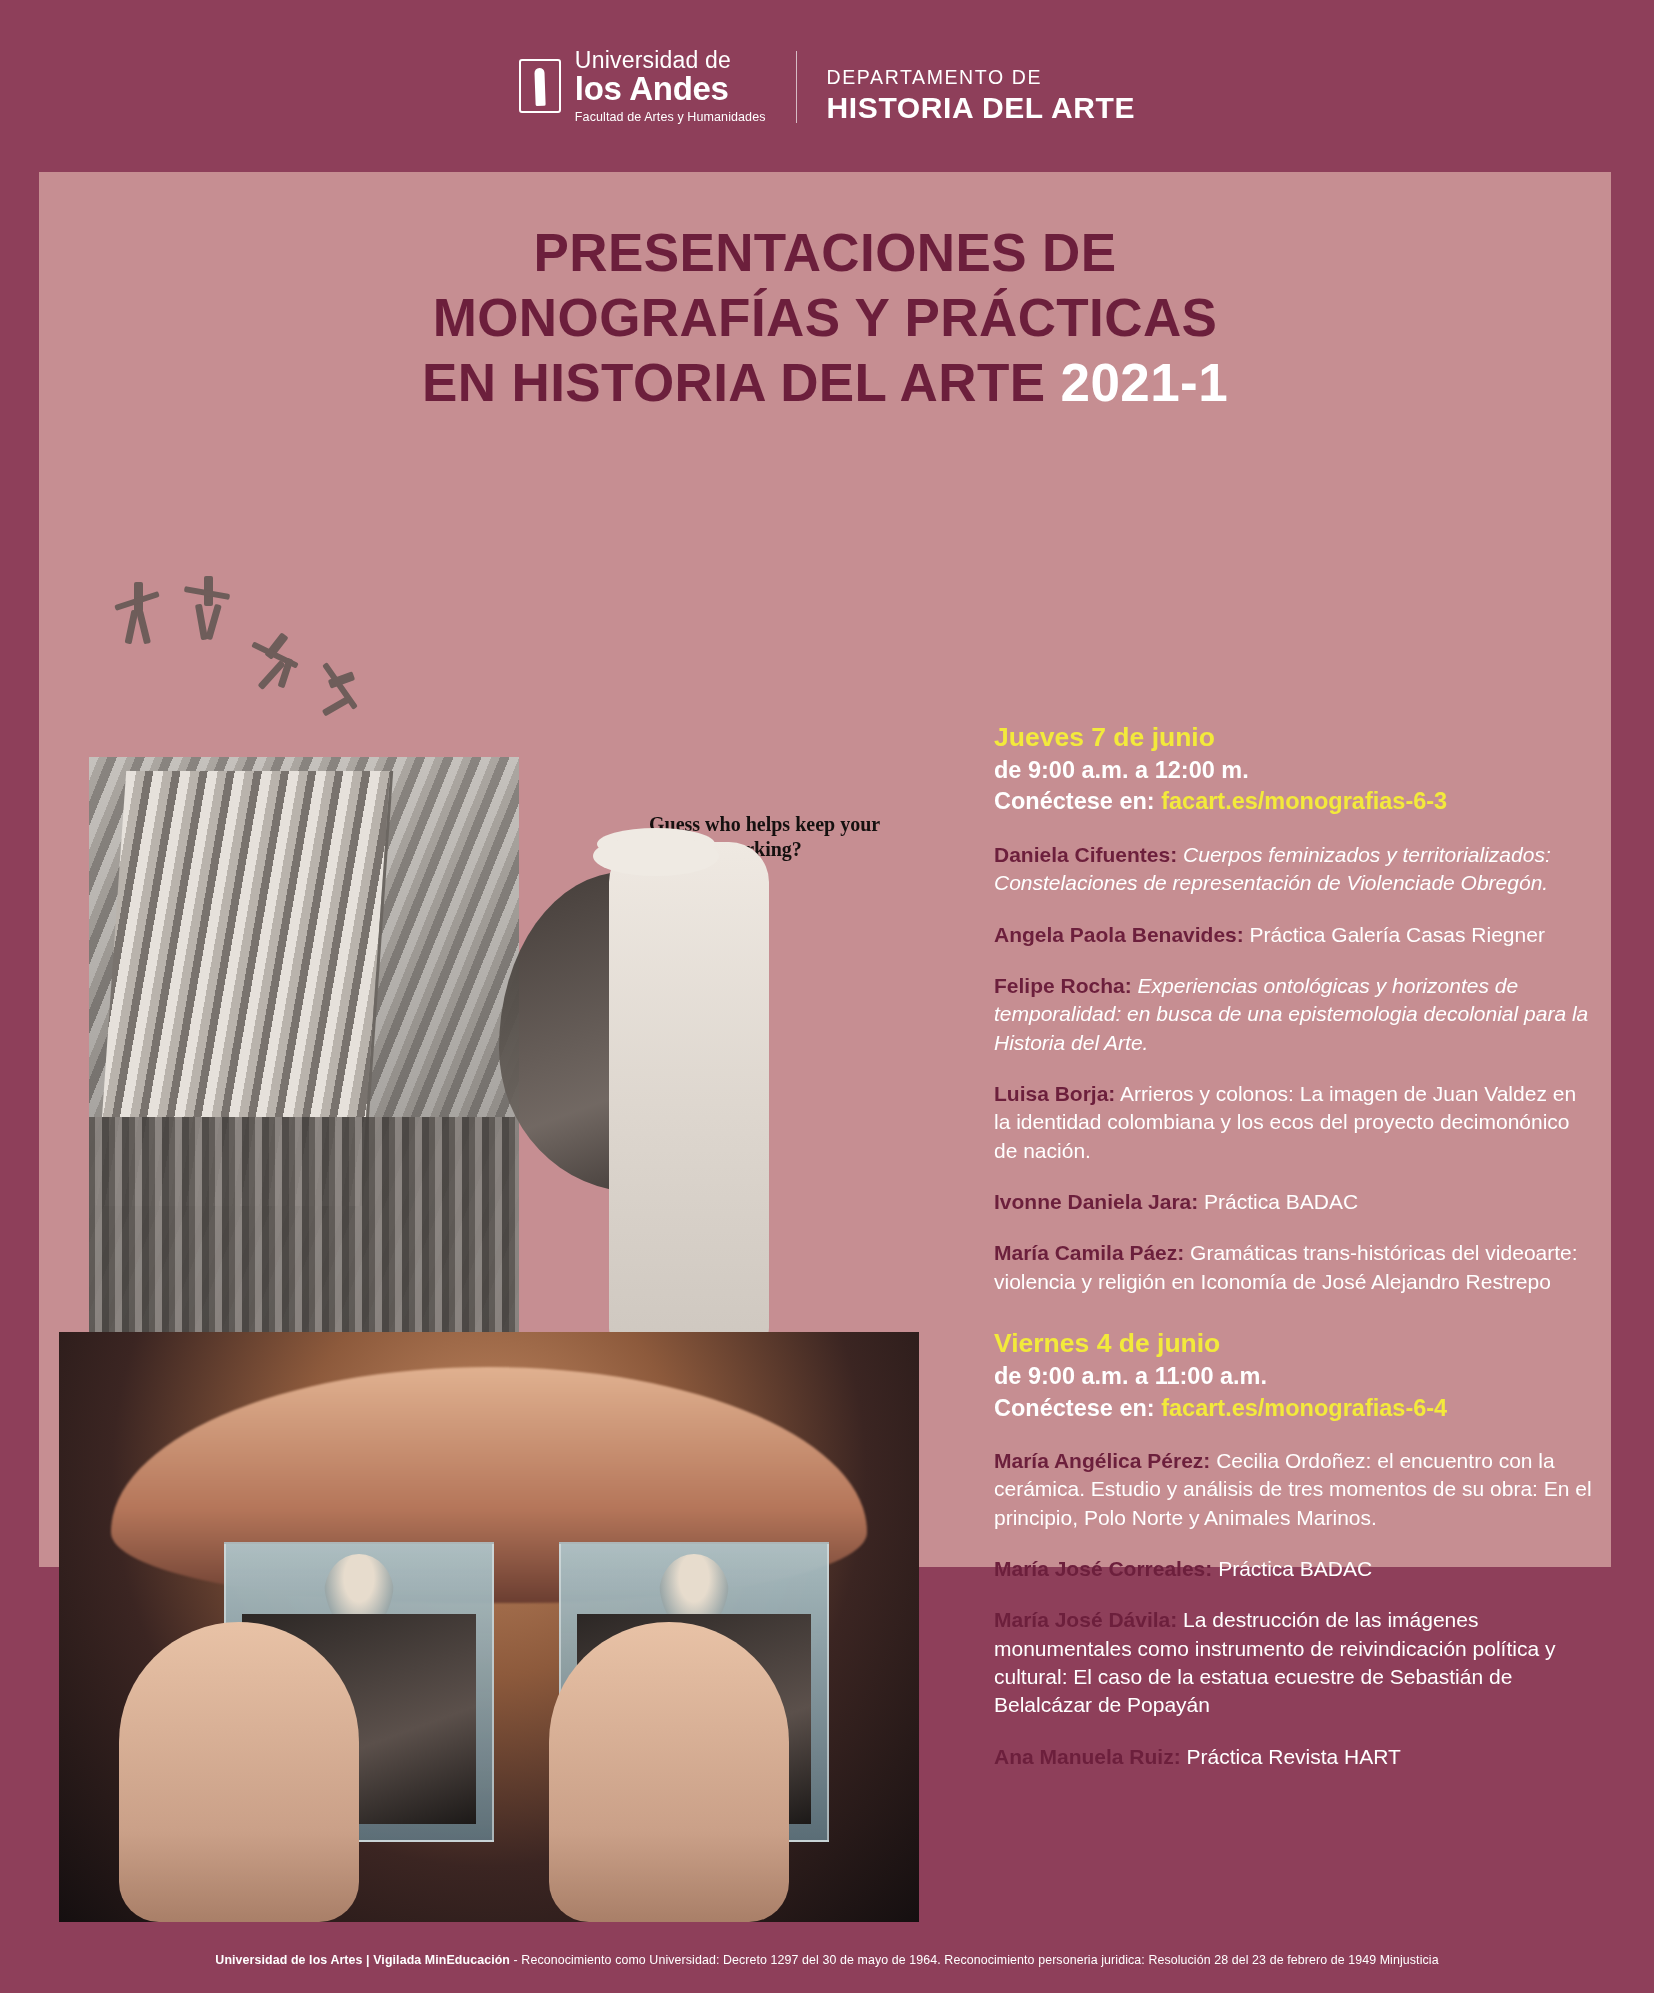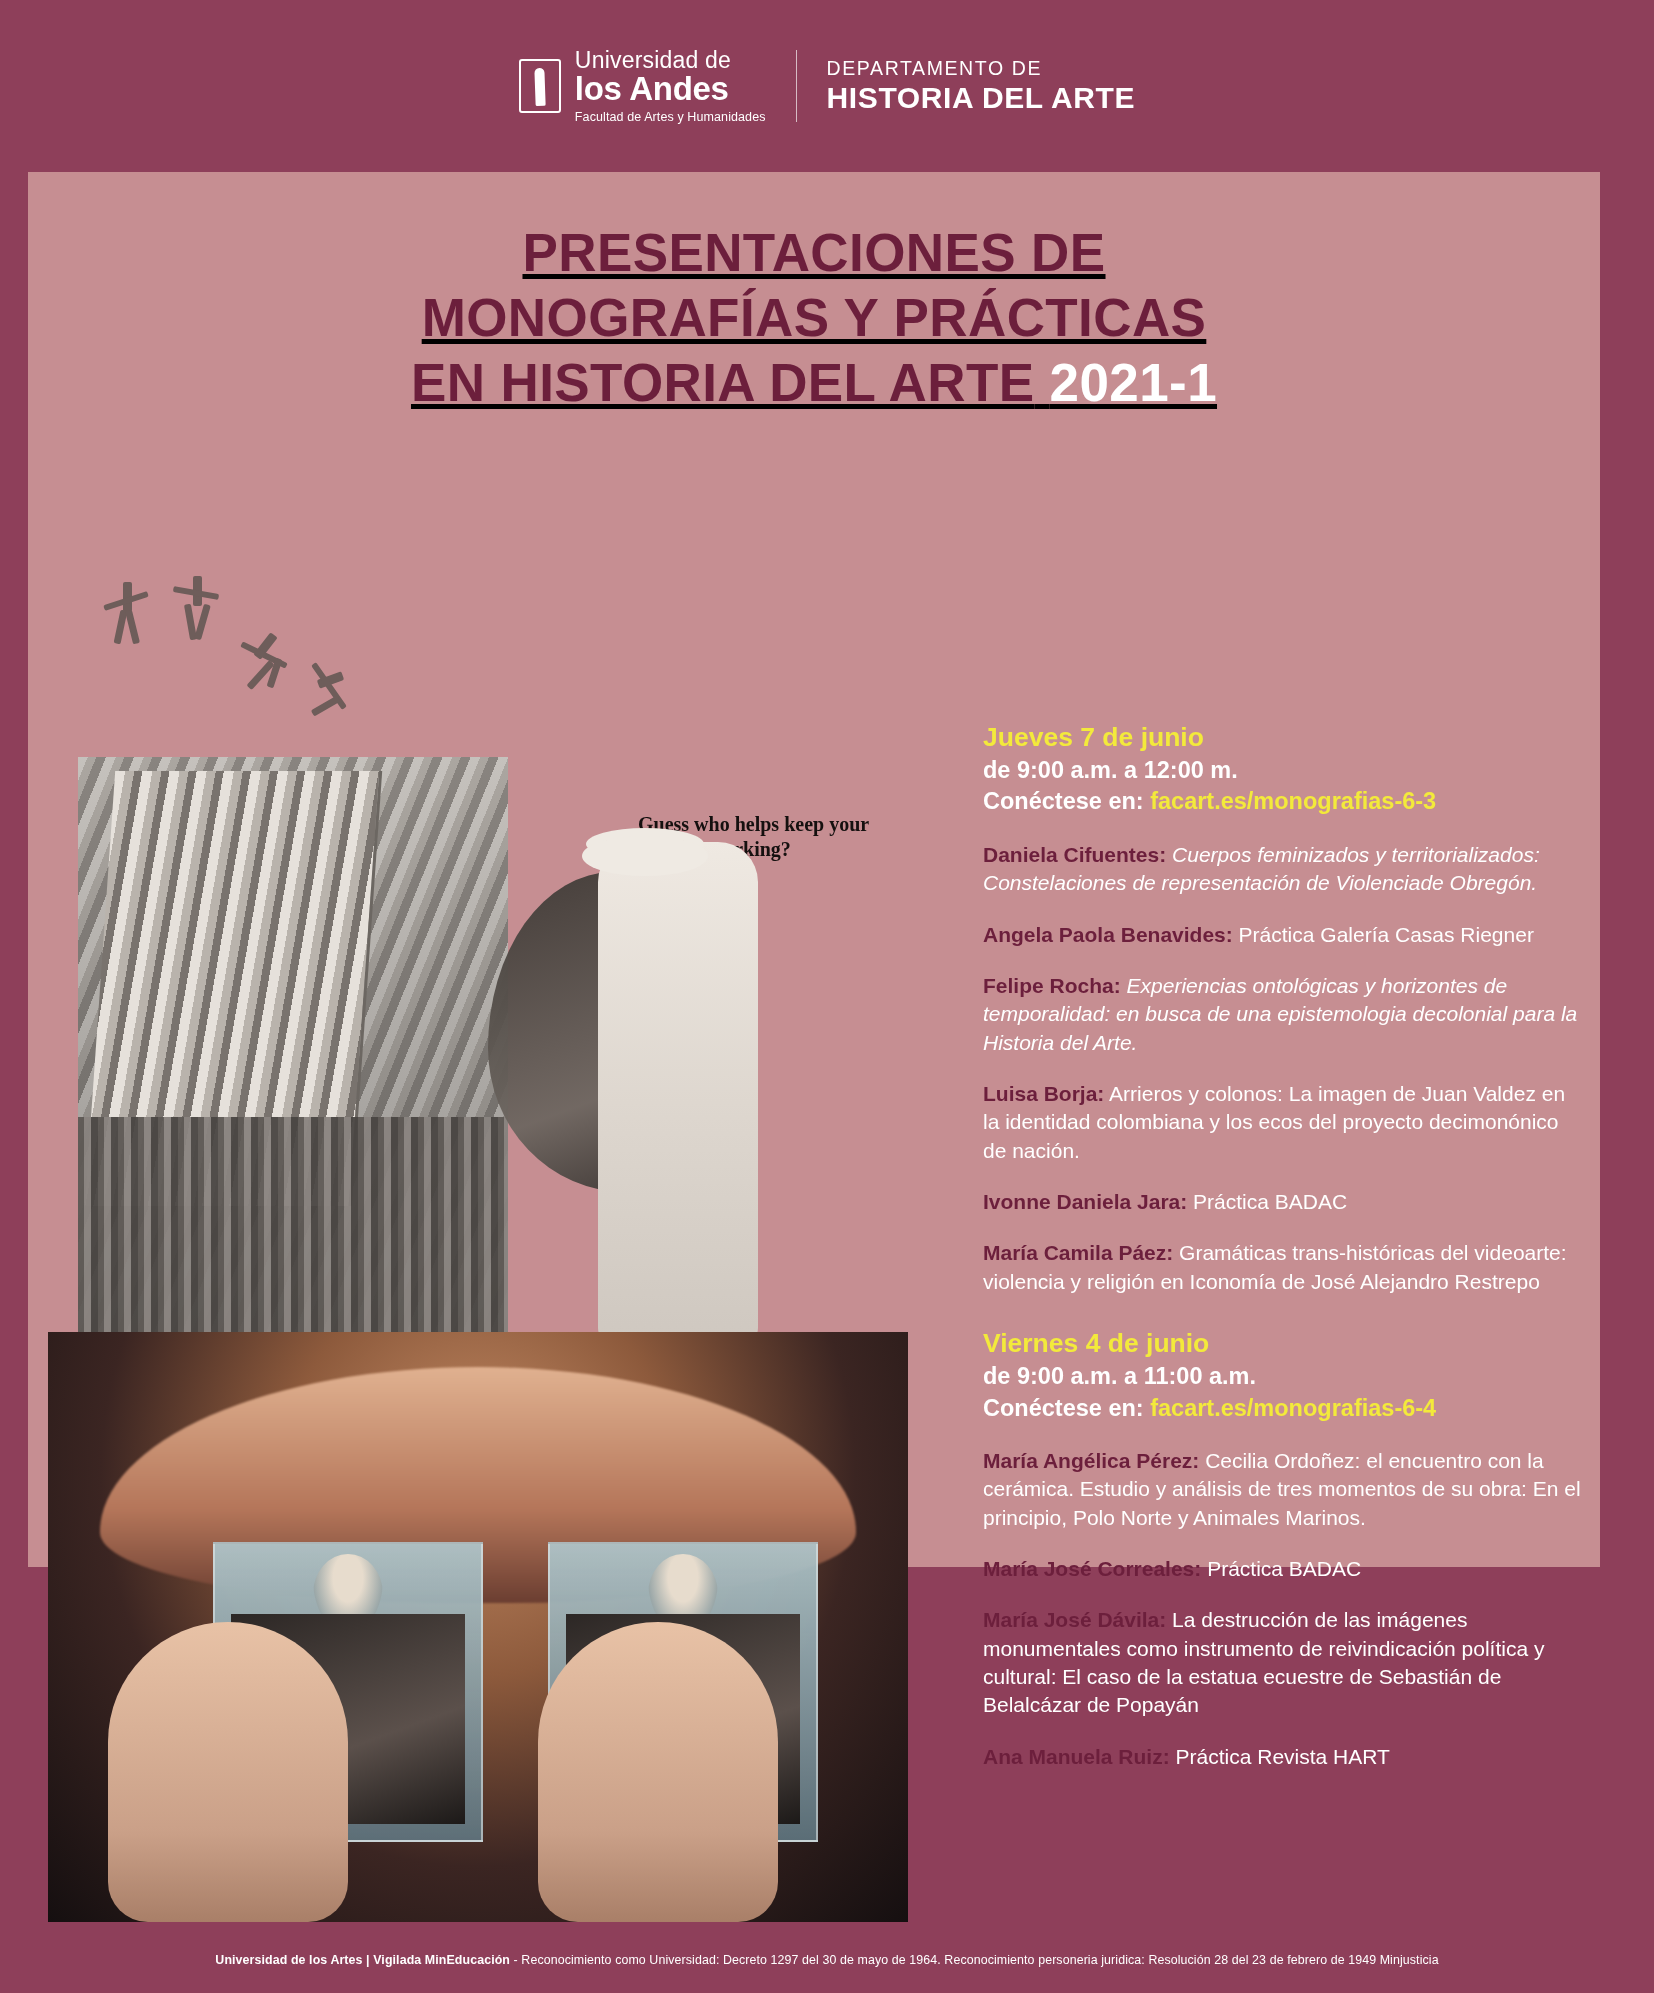--- a/index.html
+++ b/index.html
@@ -17,21 +17,21 @@
   .header {
     width: 100%;
     height: 172px;
     background: #8e3f5a;
     display: flex;
     align-items: center;
     justify-content: center;
   }
   .header-inner {
     display: flex;
-    align-items: center;
+    align-items: flex-end;
     gap: 30px;
   }
   .uniandes-logo {
     display: flex;
     align-items: center;
     gap: 14px;
   }
   .uni-mark {
     width: 42px;
     height: 54px;
@@ -59,26 +59,25 @@
     height: 72px;
     background: rgba(255,255,255,.65);
   }
   .dept { color: #ffffff; line-height: 1.05; }
   .dept .d1 { font-size: 19.5px; letter-spacing: 1.6px; }
   .dept .d2 { font-size: 30px; font-weight: bold; letter-spacing: .6px; margin-top: 4px; }
 
   
   .poster {
     position: absolute;
-    left: 28px;
+    left: 39px;
     top: 172px;
     width: 1572px;
     height: 1395px;
     background: #c68e92;
-    text-decoration: underline;
   }
 
   .title-block {
     padding: 48px 60px 0 60px;
     text-align: center;
   }
   .title-block .t-line {
     color: #6c1f3c;
     font-weight: bold;
     font-size: 53px;

